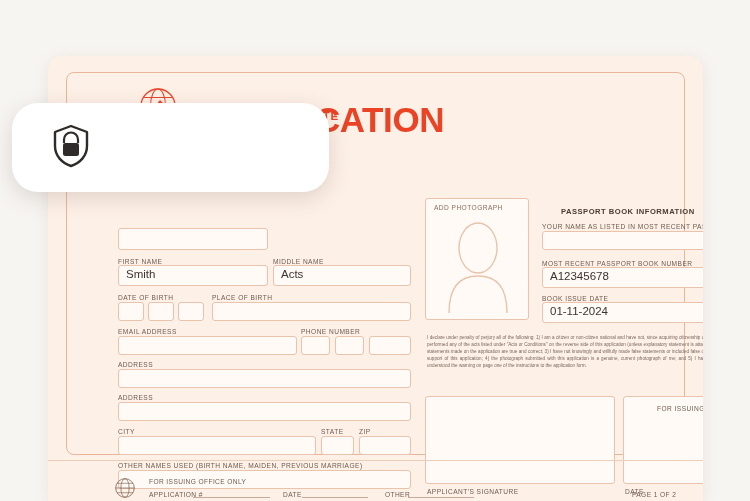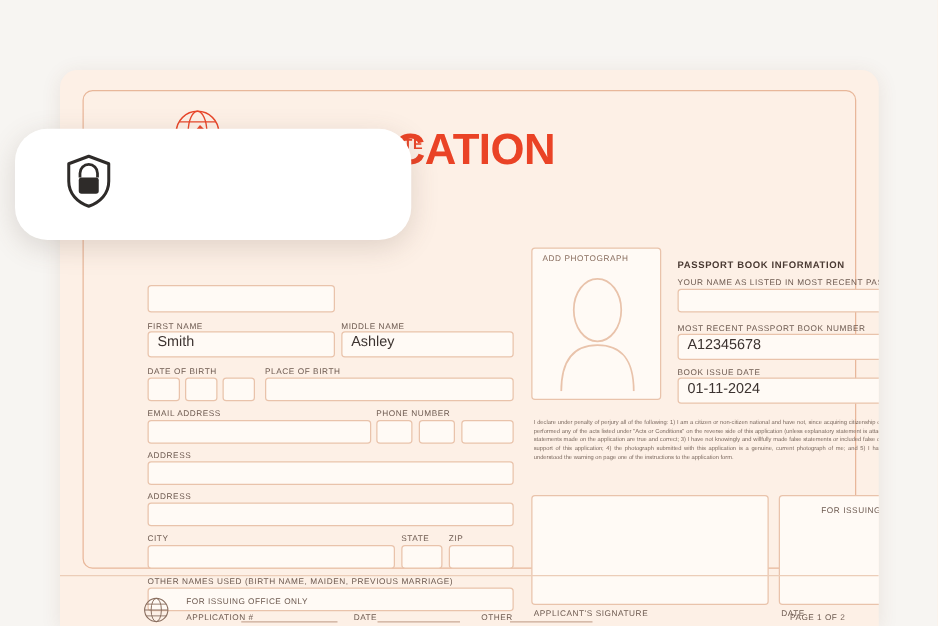--- a/index.html
+++ b/index.html
@@ -243,21 +243,21 @@
   <div class="big-title">RT APPLICATION</div>
 
   <div class="fld-box" style="left:70px; top:172px; width:150px; height:22px;"></div>
 
   <div class="fld-label" style="left:70px; top:202px;">FIRST NAME</div>
   <div class="fld-box" style="left:70px; top:209px; width:150px; height:21px;"></div>
   <div class="fld-val" style="left:78px; top:212px;">Smith</div>
 
   <div class="fld-label" style="left:225px; top:202px;">MIDDLE NAME</div>
   <div class="fld-box" style="left:225px; top:209px; width:138px; height:21px;"></div>
-  <div class="fld-val" style="left:233px; top:212px;">Ashley</div>
+  <div class="fld-val" style="left:233px; top:212px;">Acts</div>
 
   <div class="fld-label" style="left:70px; top:238px;">DATE OF BIRTH</div>
   <div class="fld-box" style="left:70px; top:246px; width:26px; height:19px;"></div>
   <div class="fld-box" style="left:100px; top:246px; width:26px; height:19px;"></div>
   <div class="fld-box" style="left:130px; top:246px; width:26px; height:19px;"></div>
 
   <div class="fld-label" style="left:164px; top:238px;">PLACE OF BIRTH</div>
   <div class="fld-box" style="left:164px; top:246px; width:199px; height:19px;"></div>
 
   <div class="fld-label" style="left:70px; top:272px;">EMAIL ADDRESS</div>
@@ -288,21 +288,21 @@
 
   <div id="photo-box"></div>
   <div id="photo-label">ADD PHOTOGRAPH</div>
   <span id="photo-person">
     <svg width="62" height="92" viewBox="0 0 62 92">
       <ellipse cx="31" cy="27" rx="19" ry="25" fill="none" stroke="#e9c3ab" stroke-width="1.4"></ellipse>
       <path d="M2 92 C2 64 14 55 31 55 C48 55 60 64 60 92" fill="none" stroke="#e9c3ab" stroke-width="1.4"></path>
     </svg>
   </span>
 
-  <div class="sec-head" style="left:494px; top:151px;">PASSPORT BOOK INFORMATION</div>
+  <div class="sec-head" style="left:513px; top:151px;">PASSPORT BOOK INFORMATION</div>
 
   <div class="fld-label" style="left:494px; top:167px;">YOUR NAME AS LISTED IN MOST RECENT PASSPORT</div>
   <div class="fld-box" style="left:494px; top:175px; width:187px; height:19px;"></div>
 
   <div class="fld-label" style="left:494px; top:204px;">MOST RECENT PASSPORT BOOK NUMBER</div>
   <div class="fld-box" style="left:494px; top:211px; width:187px; height:21px;"></div>
   <div class="fld-val" style="left:502px; top:214px;">A12345678</div>
 
   <div class="fld-label" style="left:494px; top:239px;">BOOK ISSUE DATE</div>
   <div class="fld-box" style="left:494px; top:246px; width:187px; height:21px;"></div>

